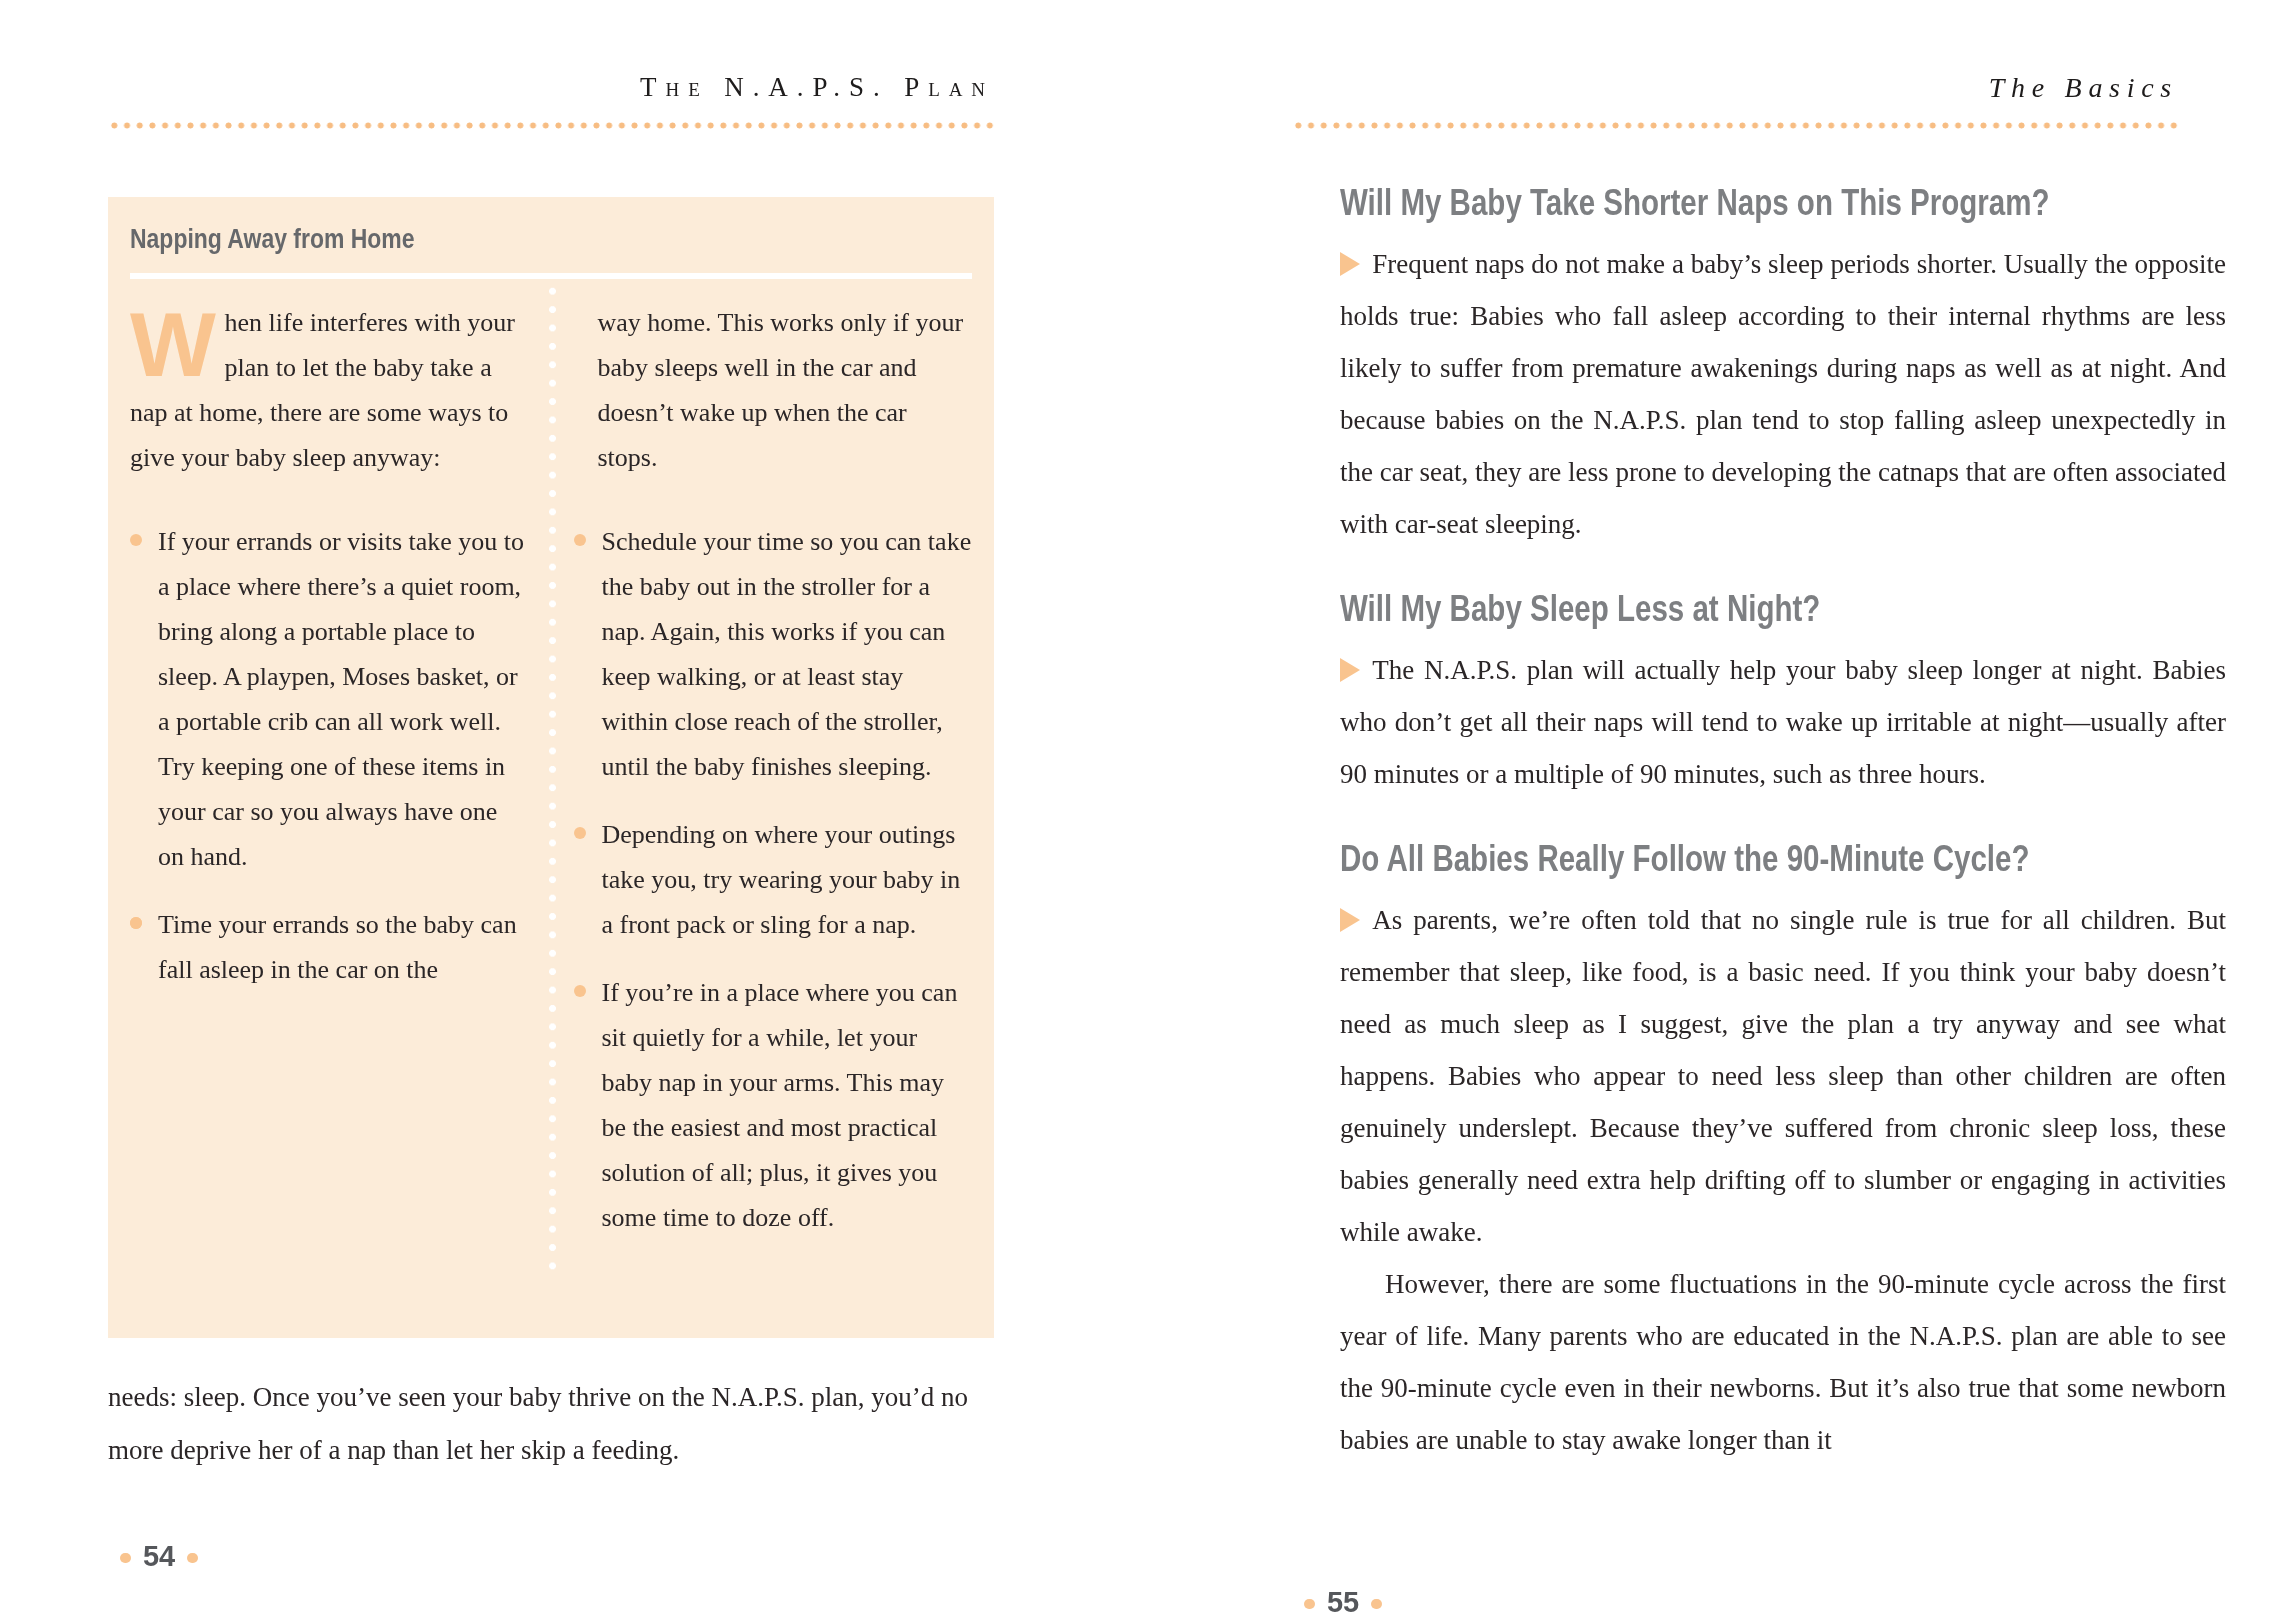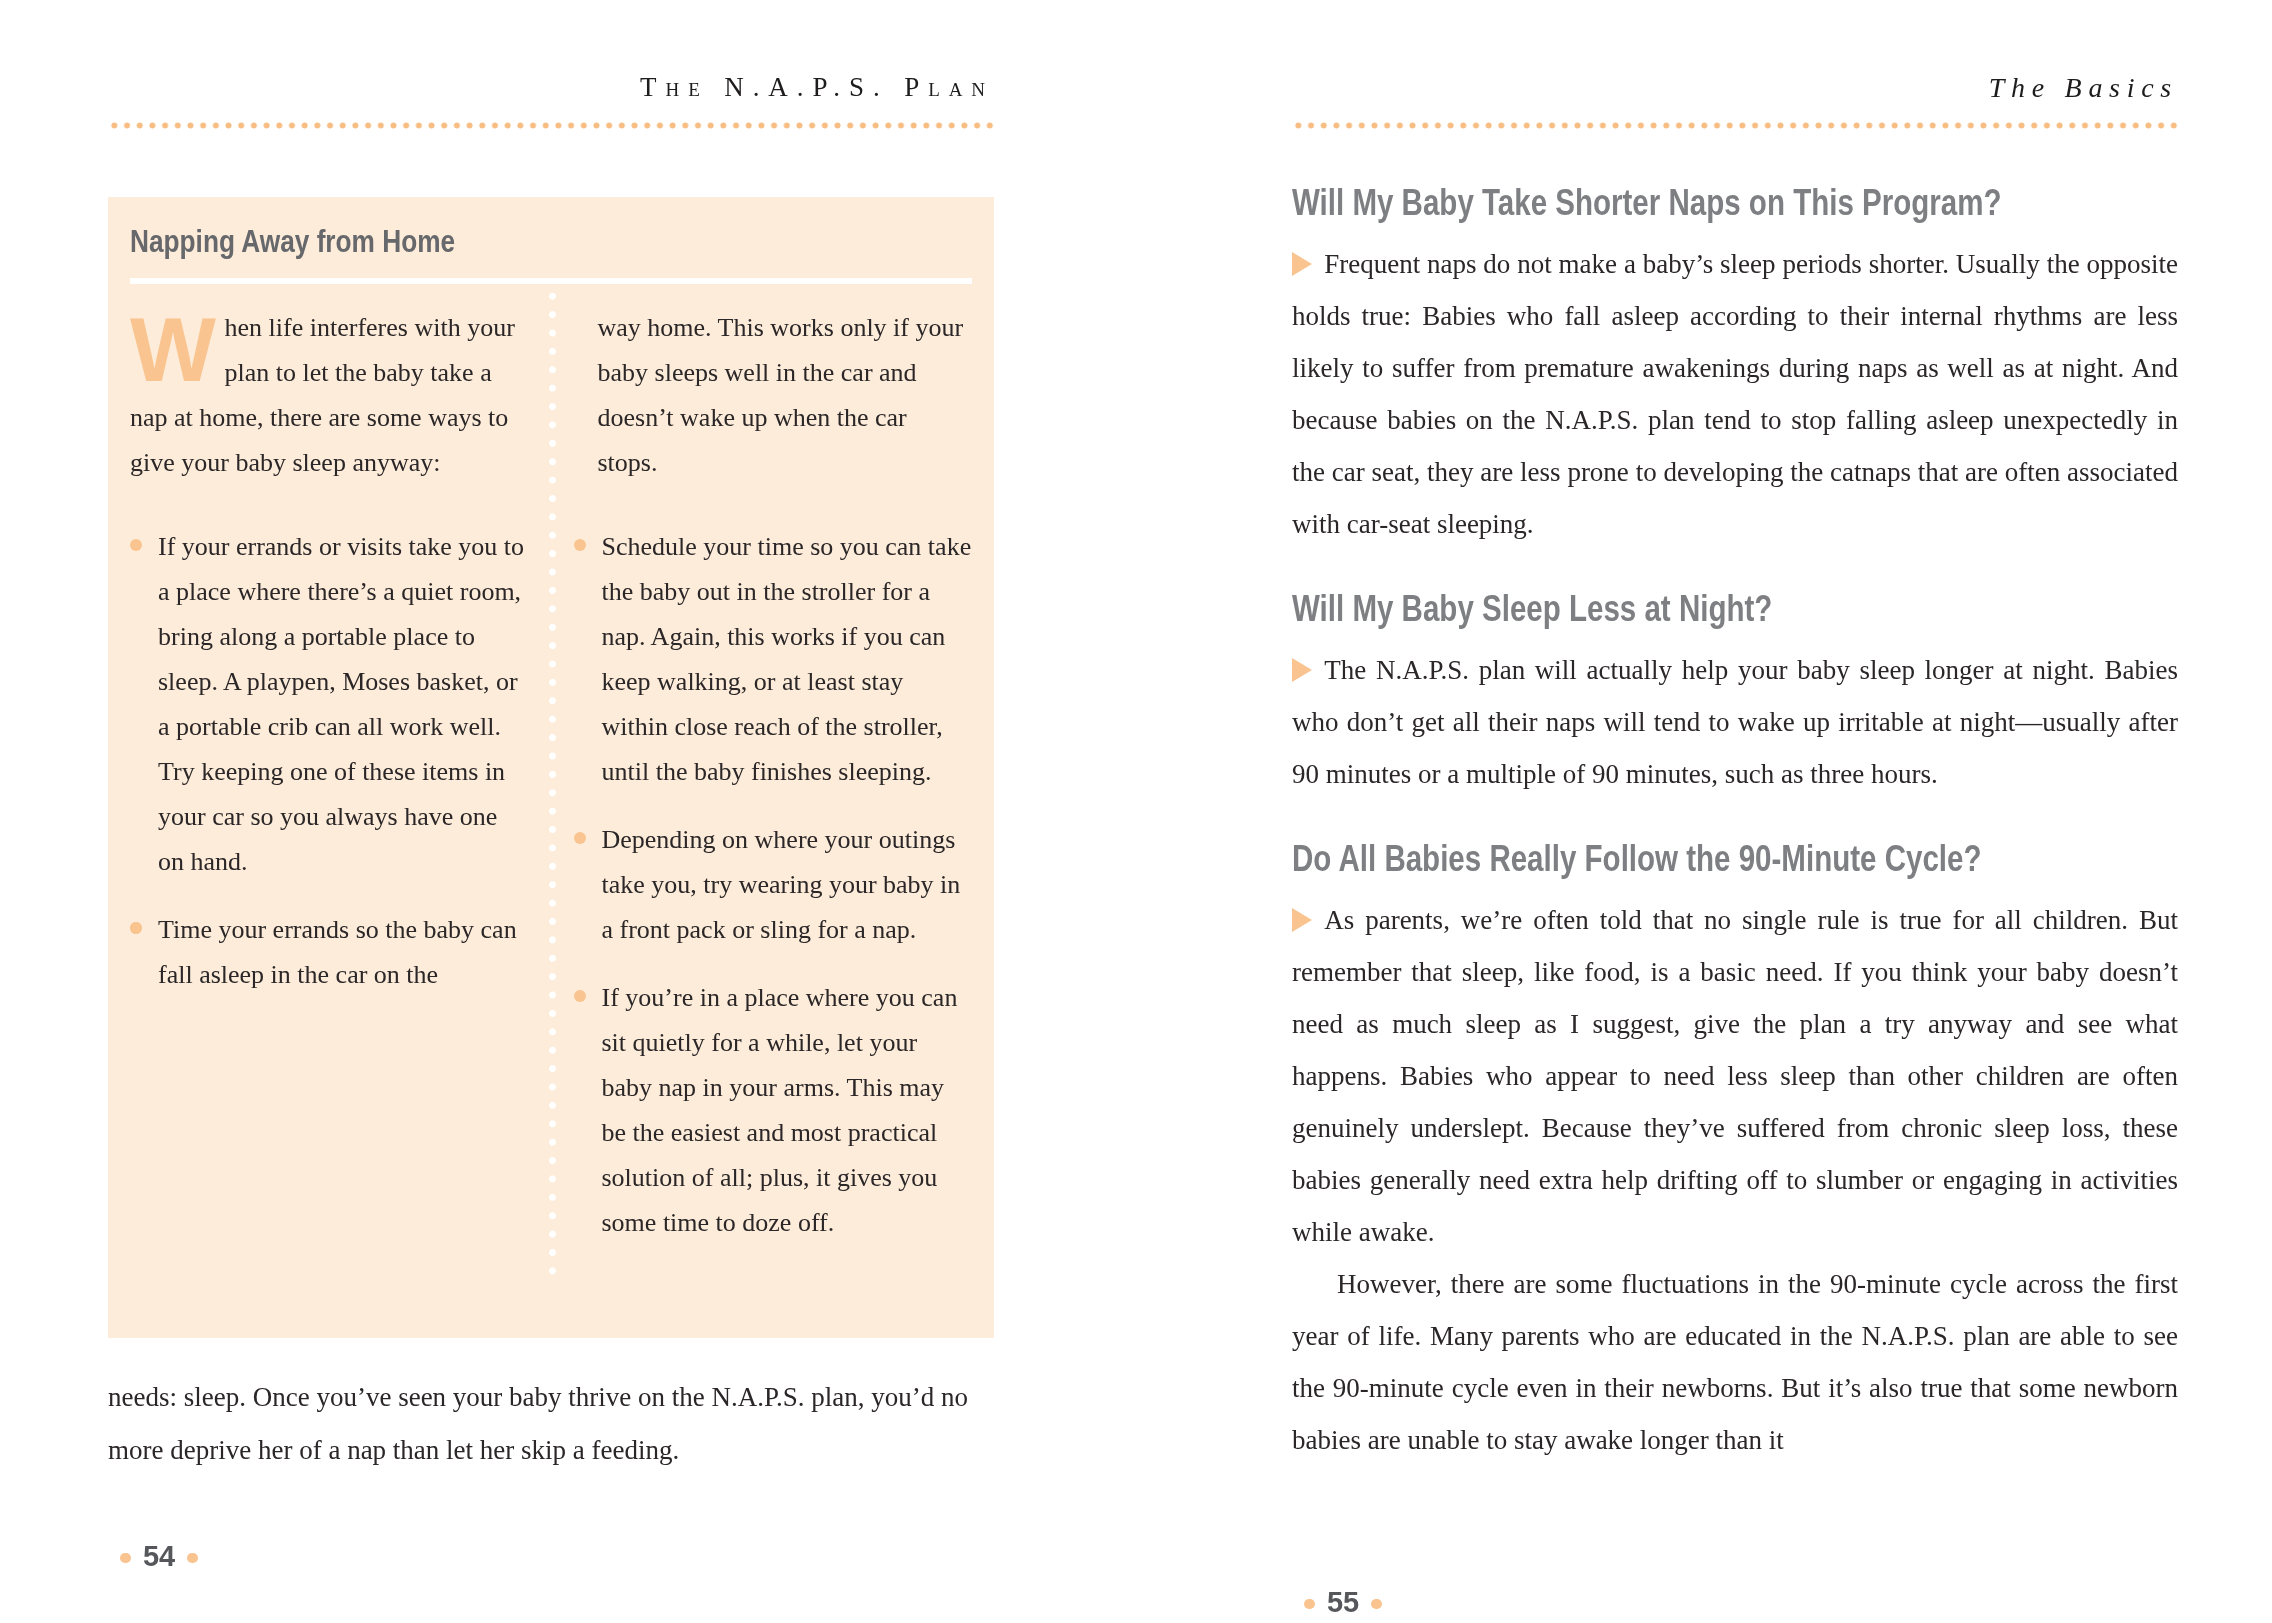--- a/index.html
+++ b/index.html
@@ -67,21 +67,21 @@
   .lp-rule{left:108px;top:122px;width:886px;}
   .sidebar-box{
     position:absolute;
     left:108px;top:197px;
     width:886px;height:1141px;
     background:var(--box-bg);
     overflow:hidden;
   }
   .box-title{
     margin:26px 22px 0 22px;
-    font-size:32px;
+    font-size:28px;
     color:var(--title-gray);
     letter-spacing:0;
   }
   .box-title-rule{
     border-top:6.1px solid #ffffff;
     margin:17.5px 22px 0 22px;
   }
   .box-cols{
     position:relative;
     display:flex;
@@ -126,21 +126,21 @@
     font-size:27px;
     line-height:53px;
     color:var(--body-ink);
   }
   .lp-pagenum{left:108px;}
   
   .rp-header{left:1292px;font-style:italic;letter-spacing:0.24em;font-size:28px;font-family:"Liberation Serif", serif;}
   .rp-rule{left:1292px;top:122px;width:886px;}
   .rp-content{
     position:absolute;
-    left:1292px;top:166px;
+    left:1340px;top:166px;
     width:886px;
   }
   .section-heading{
     font-size:36px;
     color:var(--heading-gray);
     margin-top:38px;
     margin-bottom:14px;
   }
   .rp-content section:first-child .section-heading{margin-top:15.7px;}
   .body-par{

